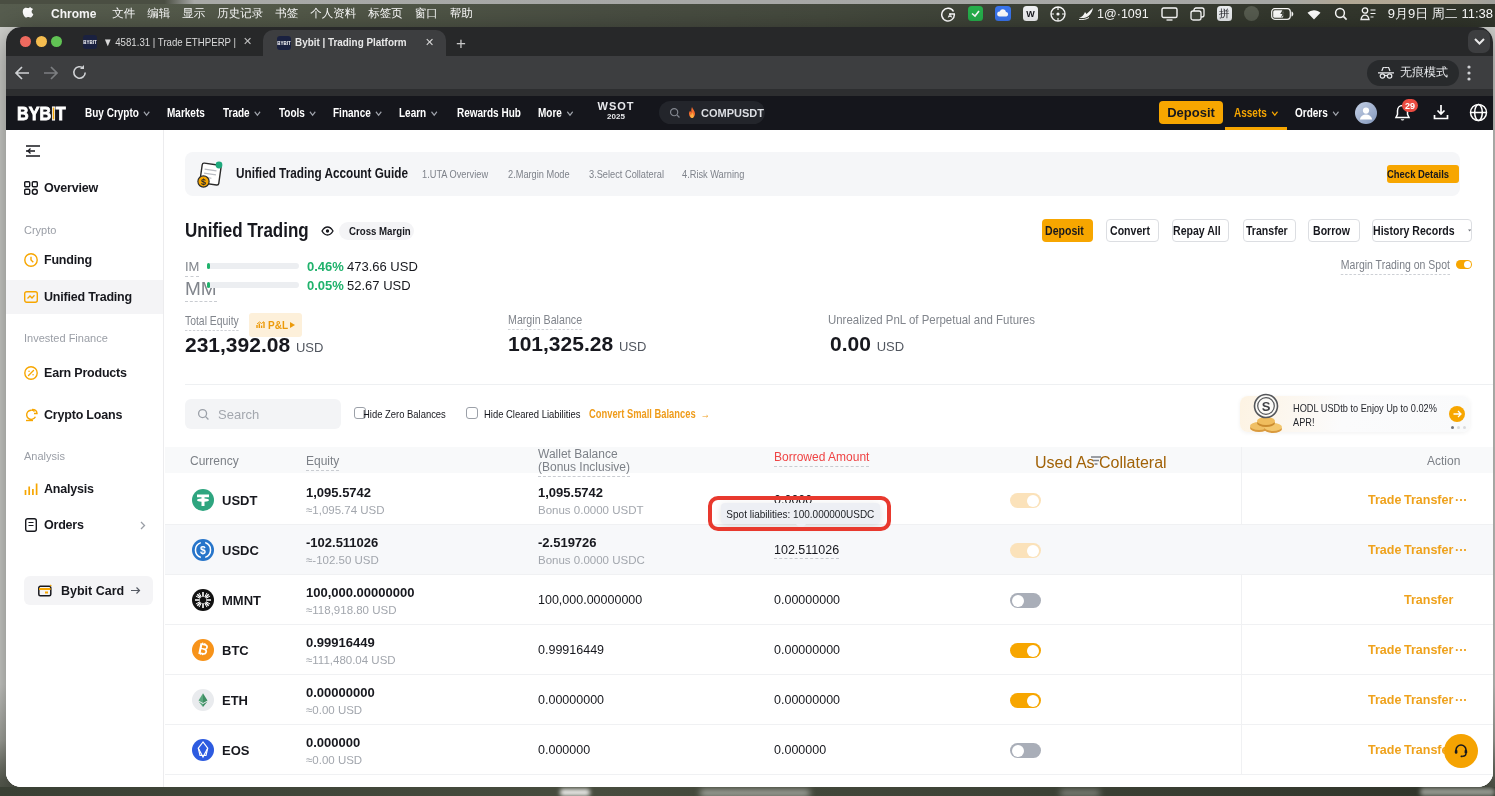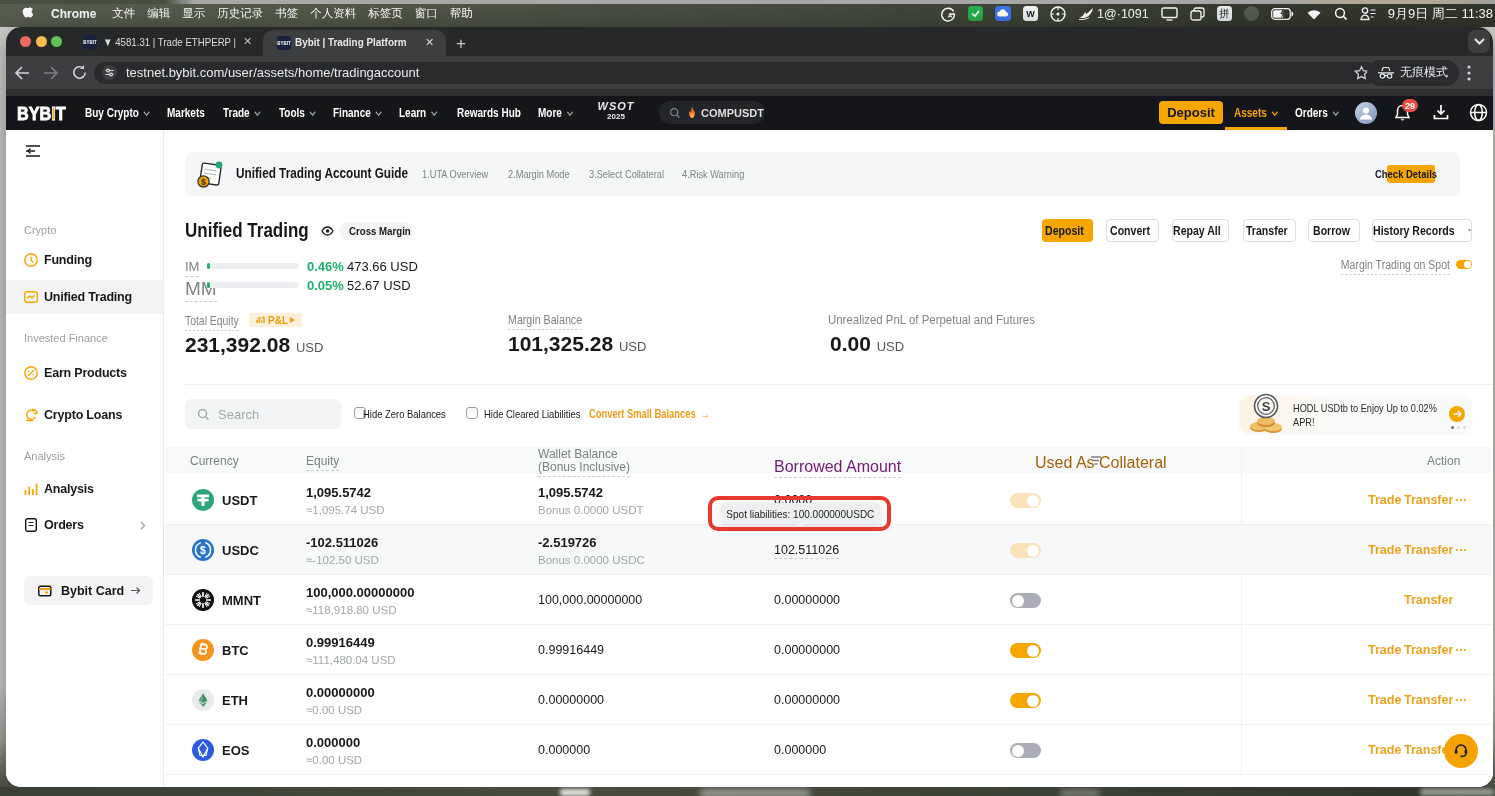--- a/index.html
+++ b/index.html
@@ -171,34 +171,20 @@
             <path d="M8 1 2 7l6 6M2.3 7H15" fill="none" stroke="#cfd1d4" stroke-width="1.7"></path>
           </svg>
         <svg width="16" height="14" viewBox="0 0 16 14">
             <path d="m8 1 6 6-6 6M13.7 7H1" fill="none" stroke="#7c7e81" stroke-width="1.7"></path>
           </svg>
         <svg width="15" height="15" viewBox="0 0 15 15">
             <path d="M13.2 7.5a5.7 5.7 0 1 1-1.7-4.1" fill="none" stroke="#cfd1d4" stroke-width="1.6"></path>
             <path d="M12 0v4h-4z" fill="#cfd1d4"></path>
           </svg>
       </div>
-      <div id="urlbar">
-        <svg width="15" height="15" viewBox="0 0 15 15" style="margin:0 9px 0 8px">
-            <circle cx="7.5" cy="7.5" r="7.5" fill="#3b3d40"></circle>
-            <g stroke="#d7d9dc" stroke-width="1.2">
-              <path d="M3.5 5.5h8M3.5 9.5h8"></path>
-              <circle cx="6" cy="5.5" r="1.4" fill="#3b3d40"></circle>
-              <circle cx="9" cy="9.5" r="1.4" fill="#3b3d40"></circle>
-            </g>
-          </svg>
-        <span style="font-weight:500">testnet.bybit.com/user/assets/home/tradingaccount</span>
-        <svg width="17" height="16" viewBox="0 0 17 16" style="position:absolute;right:8px">
-            <path d="M8.5 1.8l1.9 3.9 4.3.6-3.1 3 .7 4.3-3.8-2-3.8 2 .7-4.3-3.1-3 4.3-.6z" fill="none" stroke="#cfd1d4" stroke-width="1.3"></path>
-          </svg>
-      </div>
       <div id="actions-right">
         <div id="incog">
           <svg width="16" height="12" viewBox="0 0 16 12">
               <path d="M3 4 4.3.8C4.5.3 5 .1 5.5.2l.9.3c.4.1 1 .1 1.4 0l.9-.3c.4-.1 1 .1 1.2.6L11.2 4" fill="none" stroke="#e8eaed" stroke-width="1.2" transform="translate(0.8 0)"></path>
               <path d="M0 5.2h16v1.2H0z" fill="#e8eaed"></path>
               <circle cx="4.4" cy="9" r="2.2" fill="none" stroke="#e8eaed" stroke-width="1.2"></circle>
               <circle cx="11.6" cy="9" r="2.2" fill="none" stroke="#e8eaed" stroke-width="1.2"></circle>
               <path d="M6.6 9c.6-.5 2.2-.5 2.8 0" fill="none" stroke="#e8eaed" stroke-width="1.1"></path>
             </svg>
           <span>无痕模式</span>
@@ -228,21 +214,21 @@
               <path d="m1 2.5 3 3 3-3" fill="none" stroke="#9fa3ab" stroke-width="1.3"></path>
             </svg></div>
         <div class="bbnav" style="left:393px">Learn<svg class="caret" viewBox="0 0 8 8">
               <path d="m1 2.5 3 3 3-3" fill="none" stroke="#9fa3ab" stroke-width="1.3"></path>
             </svg></div>
         <div class="bbnav" style="left:451px">Rewards Hub</div>
         <div class="bbnav" style="left:532px">More<svg class="caret" viewBox="0 0 8 8">
               <path d="m1 2.5 3 3 3-3" fill="none" stroke="#9fa3ab" stroke-width="1.3"></path>
             </svg></div>
         <div class="abs" style="left:588px;top:5px;width:44px;text-align:center;color:#e8e9ec;line-height:1">
-          <div style="font-size:11px;font-weight:800;font-style:italic;letter-spacing:1px">WSOT</div>
+          <div style="font-size:11px;font-weight:800;letter-spacing:1px">WSOT</div>
           <div style="font-size:8px;font-weight:700;margin-top:1px">2025</div>
         </div>
         <div class="abs" style="left:653px;top:5px;width:106px;height:23px;border-radius:12px;background:#23252b;display:flex;align-items:center">
           <svg width="12" height="12" viewBox="0 0 14 14" style="margin:0 6px 0 10px">
               <circle cx="6" cy="6" r="4.2" fill="none" stroke="#82868e" stroke-width="1.4"></circle>
               <path d="m9.2 9.2 3 3" stroke="#82868e" stroke-width="1.5"></path>
             </svg>
           <svg width="10" height="12" viewBox="0 0 10 12">
               <path d="M5 0C5.5 2 8 3.5 8 6.8 8 9 6.7 10.8 5 10.8S2 9 2 6.8C2 5.5 2.6 4.6 3.2 3.8 3.6 5 4.4 5.4 4.4 5.4 4 3 4.6 1.2 5 0z" fill="#f56c2d"></path>
               <path d="M5 11c-1 0-1.8-1-1.8-2.2 0-.8.4-1.4.8-1.9.2.7.8.9.8.9-.2-1.2.1-2 .3-2.5.3 1.2 1.7 2 1.7 3.6C6.8 10 6 11 5 11z" fill="#fcb042"></path>
@@ -282,20 +268,28 @@
               <ellipse cx="9.5" cy="9.5" rx="3.8" ry="8" fill="none" stroke="#fff" stroke-width="1.5"></ellipse>
               <path d="M1.5 9.5h16" stroke="#fff" stroke-width="1.5"></path>
             </svg>
         </div>
       </div>
       <div id="sidebar">
         <svg class="abs" style="left:20px;top:15px" width="14" height="12" viewBox="0 0 14 12">
             <path d="M0 1h14M0 6h9M0 11h14" stroke="#17181e" stroke-width="1.5"></path>
             <path d="M4.5 3.5 2 6l2.5 2.5" fill="none" stroke="#17181e" stroke-width="1.3"></path>
           </svg>
+        <div class="side-item" style="top:41px">
+          <svg style="margin:0 6px 0 18px" width="14" height="14" viewBox="0 0 14 14">
+              <rect x="0.7" y="0.7" width="5" height="5" rx="1" fill="none" stroke="#17181e" stroke-width="1.4"></rect>
+              <rect x="8.3" y="0.7" width="5" height="5" rx="1" fill="none" stroke="#17181e" stroke-width="1.4"></rect>
+              <rect x="0.7" y="8.3" width="5" height="5" rx="1" fill="none" stroke="#17181e" stroke-width="1.4"></rect>
+              <rect x="8.3" y="8.3" width="5" height="5" rx="2.5" fill="none" stroke="#17181e" stroke-width="1.4"></rect>
+            </svg>Overview
+        </div>
         <div class="side-label" style="top:94px">Crypto</div>
         <div class="side-item" style="top:113px">
           <svg style="margin:0 6px 0 18px" width="14" height="14" viewBox="0 0 14 14">
               <circle cx="7" cy="7" r="6.2" fill="none" stroke="#f7a600" stroke-width="1.4"></circle>
               <path d="M7 3.8V7l2.3 2.3" fill="none" stroke="#f7a600" stroke-width="1.4"></path>
             </svg>Funding
         </div>
         <div class="abs" style="left:0;top:150px;width:157px;height:34px;background:#f4f4f6"></div>
         <div class="side-item" style="top:150px">
           <svg style="margin:0 6px 0 18px" width="14" height="14" viewBox="0 0 14 14">
@@ -353,21 +347,21 @@
           <path d="M9 12h12M9 16h12M9 20h8" stroke="#b9bcc2" stroke-width="1.2" transform="rotate(8 15 16)"></path>
           <circle cx="24" cy="7" r="3.4" fill="#1ea97d"></circle>
           <circle cx="8.5" cy="23.5" r="5.6" fill="#f7a600" stroke="#2b2b2b" stroke-width="1.2"></circle>
           <text x="8.5" y="27.2" text-anchor="middle" font-size="9" font-weight="bold" fill="#2b2b2b" font-family="Liberation Sans">$</text>
         </svg>
         <div class="abs t-dark" style="left:71px;top:35px;font-size:14px;font-weight:800"><span class="sx84">Unified Trading Account Guide</span></div>
         <div class="abs" style="left:257px;top:38px;font-size:11px;color:#7e828a"><span class="sx84">1.UTA Overview</span></div>
         <div class="abs" style="left:343px;top:38px;font-size:11px;color:#7e828a"><span class="sx84">2.Margin Mode</span></div>
         <div class="abs" style="left:424px;top:38px;font-size:11px;color:#7e828a"><span class="sx84">3.Select Collateral</span></div>
         <div class="abs" style="left:517px;top:38px;font-size:11px;color:#7e828a"><span class="sx84">4.Risk Warning</span></div>
-        <div class="btn solid" style="left:1222px;top:35px;width:48px;height:18px;font-size:11px;border-radius:3px">
+        <div class="btn solid" style="left:1222px;top:35px;width:72px;height:18px;font-size:11px;border-radius:3px">
             <span class="sx86">Check Details</span>
           </div>
 
         <div class="abs t-dark" style="left:20px;top:89px;font-size:20px;font-weight:800"><span style="transform:scaleX(.85);transform-origin:left center;display:inline-block;white-space:nowrap">Unified Trading</span></div>
         <svg class="abs" style="left:156px;top:96px" width="13" height="10" viewBox="0 0 13 10">
             <path d="M1 5c1.5-2.6 3.4-4 5.5-4S10.5 2.4 12 5c-1.5 2.6-3.4 4-5.5 4S2.5 7.6 1 5z" fill="none" stroke="#17181e" stroke-width="1.3"></path>
             <circle cx="6.5" cy="5" r="1.7" fill="#17181e"></circle>
           </svg>
         <div class="abs" style="left:174px;top:92px;height:18px;padding:0 2px 0 6px;background:#f4f4f6;border-radius:9px;display:flex;align-items:center;gap:4px;width:75px">
           <svg width="12" height="9" viewBox="0 0 12 9">
@@ -411,21 +405,21 @@
               <path d="M0 0h8L4 5z" fill="#71757d"></path>
             </svg>
           </div>
 
         <div class="abs" style="left:1145px;top:128px;width:140px;text-align:right;font-size:12.5px;color:#7c8088"><span style="border-bottom:1px dashed #c9ccd1;padding-bottom:2px;transform:scaleX(.84);transform-origin:right center;display:inline-block;white-space:nowrap">Margin Trading on Spot</span></div>
         <div class="abs" style="left:1291px;top:130px;width:16px;height:9px;border-radius:5px;background:#f7a600">
             <div style="position:absolute;right:1px;top:1px;width:7px;height:7px;border-radius:50%;background:#fff"></div>
           </div>
 
         <div class="abs" style="left:20px;top:183px;font-size:13px;color:#81858c"><span class="dash-u sx80">Total Equity</span></div>
-        <div class="abs" style="left:84px;top:183px;width:53px;height:14px;background:#fdf0da;border-radius:3px;display:flex;align-items:center;justify-content:center;gap:2px">
+        <div class="abs" style="left:84px;top:183px;width:53px;height:24px;background:#fdf0da;border-radius:3px;display:flex;align-items:center;justify-content:center;gap:2px">
           <svg width="10" height="8" viewBox="0 0 10 8">
               <path d="M1 7V4M3.3 7V2.5M5.6 7V4.5M8 7V1" stroke="#ec9a0a" stroke-width="1.4"></path>
               <path d="M1 3 3.5 1l2 1.5L8 .5" fill="none" stroke="#ec9a0a" stroke-width="1"></path>
             </svg>
           <span style="font-size:10px;font-weight:800;color:#ec9a0a">P&amp;L</span>
           <svg width="5" height="6" viewBox="0 0 5 6">
               <path d="M0 0v6l5-3z" fill="#ec9a0a"></path>
             </svg>
         </div>
         <div class="abs t-dark" style="left:20px;top:203px;font-size:21px;font-weight:800">231,392.08 <span style="font-size:13px;font-weight:400;color:#51565f">USD</span></div>
@@ -470,21 +464,21 @@
             </svg>
         </div>
         <div class="abs" style="left:1286px;top:296px;width:3px;height:3px;border-radius:50%;background:#6f737b"></div>
         <div class="abs" style="left:1292px;top:296px;width:3px;height:3px;border-radius:50%;background:#d9dbde"></div>
         <div class="abs" style="left:1298px;top:296px;width:3px;height:3px;border-radius:50%;background:#d9dbde"></div>
 
         <div class="abs" style="left:0;top:317px;width:1328px;height:26px;background:#f8f9fa"></div>
         <div class="abs" style="left:25px;top:324px;font-size:12px;color:#7c8087">Currency</div>
         <div class="abs" style="left:141px;top:324px;font-size:12px;color:#7c8087"><span class="dash-u">Equity</span></div>
         <div class="abs" style="left:373px;top:318px;font-size:12px;color:#7c8087;line-height:13px">Wallet Balance<br><span class="dash-u">(Bonus Inclusive)</span></div>
-        <div class="abs" style="left:609px;top:328px;font-size:16px;color:#701a75"><span class="dash-u">Borrowed Amount</span></div>
+        <div class="abs" style="left:609px;top:320px;font-size:12px;color:#ef4444"><span class="dash-u">Borrowed Amount</span></div>
         <div class="abs" style="left:870px;top:324px;font-size:16px;color:#a16207">Used As Collateral</div>
         <svg class="abs" style="left:925px;top:325px" width="12" height="11" viewBox="0 0 12 11">
             <path d="M1 2h10M3 5.5h6M4.5 9h3" stroke="#7c8087" stroke-width="1.3"></path>
           </svg>
         <div class="abs" style="left:1262px;top:324px;font-size:12px;color:#7c8087">Action</div>
         <div class="abs" style="left:1076px;top:317px;width:1px;height:328px;background:#f0f1f3"></div>
 
         <div class="abs" style="left:0;top:395px;width:1328px;height:50px;background:#f7f8fa"></div>
 
         <div class="row-sep" style="left:0;top:394px;width:1328px"></div>

